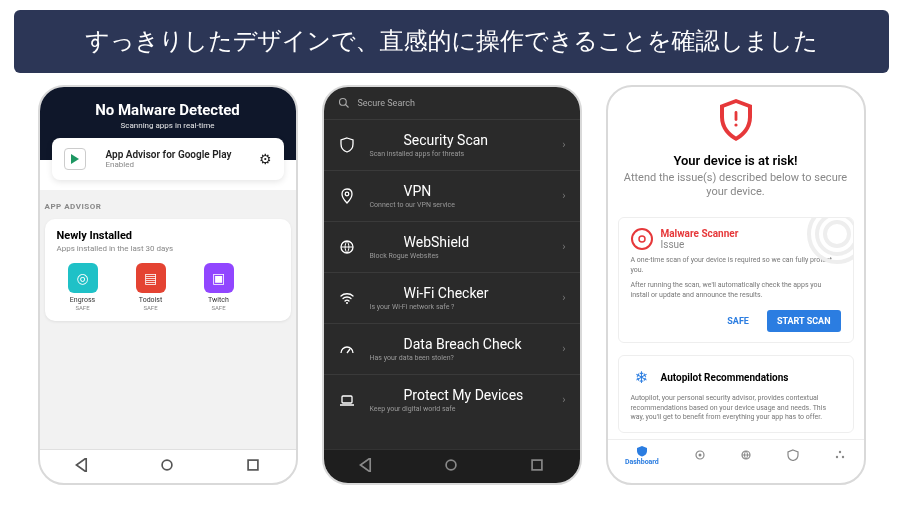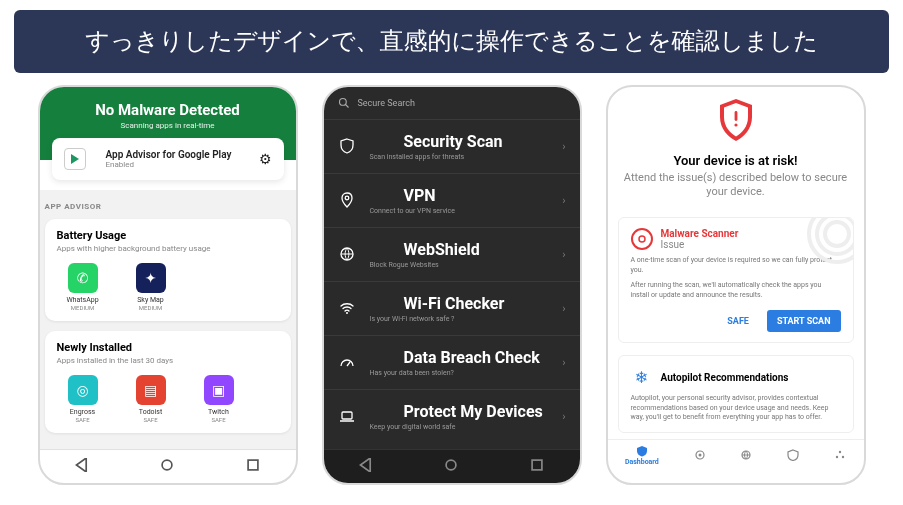--- a/index.html
+++ b/index.html
@@ -5,21 +5,21 @@
 * { box-sizing: border-box; margin: 0; padding: 0; }
 body { width: 903px; height: 505px; background: #fff; font-family: -apple-system, Roboto, Arial, sans-serif; position: relative; }
 .banner { background: #2c3656; color: #fff; font-size: 24px; padding: 14px 24px; border-radius: 6px; text-align: center; margin: 10px auto 12px; width: 875px; line-height: 1.45; }
 .phones { display: flex; justify-content: center; gap: 24px; }
 .phone { width: 260px; height: 400px; border: 2px solid #d9d9d9; border-radius: 26px; background: #fff; overflow: hidden; position: relative; display: flex; flex-direction: column; }
 .screen { flex: 1; overflow: hidden; display: flex; flex-direction: column; }
 .navbar { height: 34px; border-top: 1px solid #e0e0e0; display: flex; align-items: center; justify-content: space-around; color: #555; }
 .navbar svg { width: 14px; height: 14px; }
 
 
-.p1-top { background: #15803d; color: #fff; padding: 14px 0 30px; text-align: center; position: relative; }
+.p1-top { background: #0f172a; color: #fff; padding: 14px 0 30px; text-align: center; position: relative; }
 .p1-title { font-weight: 700; font-size: 15px; }
 .p1-sub { font-size: 8px; opacity: .9; margin-top: 2px; }
 .p1-card { background: #fff; border-radius: 8px; margin: -22px 12px 10px; padding: 10px 12px; display: flex; align-items: center; gap: 20px; color: #222; position: relative; box-shadow: 0 2px 6px rgba(0,0,0,.1); }
 .play-ic { width: 22px; height: 22px; border: 1px solid #ccc; border-radius: 4px; display: flex; align-items: center; justify-content: center; }
 .play-ic svg { width: 10px; height: 10px; fill: #1d9762; }
 .p1-card .txt { flex: 1; }
 .p1-card .t1 { font-size: 10px; font-weight: 600; }
 .p1-card .t2 { font-size: 8px; color: #888; }
 .gear { font-size: 14px; }
 .p1-body { background: #f2f2f2; flex: 1; padding: 8px 5px; }
@@ -35,21 +35,21 @@
 
 
 .p2-screen { background: #2a2a2a; flex: 1; display: flex; flex-direction: column; }
 .p2-search { padding: 10px 14px; display: flex; align-items: center; gap: 8px; color: #aaa; font-size: 9px; }
 .p2-search svg { width: 12px; height: 12px; fill: #aaa; }
 .p2-list { flex: 1; }
 .p2-item { display: flex; align-items: center; padding: 12px 14px; border-top: 1px solid #3a3a3a; color: #fff; gap: 14px; }
 .p2-item .ic { width: 18px; display: flex; justify-content: center; }
 .p2-item .ic svg { width: 16px; height: 16px; fill: #fff; }
 .p2-item .tx { flex: 1; }
-.p2-item .t1 { font-size: 16px; font-weight: 700; padding-left: 34px; }
+.p2-item .t1 { font-size: 14px; font-weight: 400; padding-left: 34px; }
 .p2-item .t2 { font-size: 7px; color: #999; margin-top: 2px; }
 .p2-item .ch { color: #777; font-size: 11px; }
 
 
 .p3-top { text-align: center; padding: 10px 14px 12px; }
 .shield { width: 40px; height: 46px; margin: 0 auto 6px; }
 .p3-h { font-size: 13px; font-weight: 600; }
 .p3-s { font-size: 11px; color: #888; margin-top: 3px; line-height: 1.3; }
 .p3-card { border: 1px solid #eee; border-radius: 6px; margin: 6px 10px; padding: 10px 12px; position: relative; overflow: hidden; }
 .p3-card .hd { display: flex; align-items: center; gap: 8px; }
@@ -87,36 +87,20 @@
           </div>
         <div class="txt">
           <div class="t1">App Advisor for Google Play</div>
           <div class="t2">Enabled</div>
         </div>
         <div class="gear">⚙</div>
       </div>
       <div class="p1-body">
         <div class="sec-label">APP ADVISOR</div>
         <div class="p1-panel">
-          <div class="h">Battery Usage</div>
-          <div class="s">Apps with higher background battery usage</div>
-          <div class="app-row">
-            <div class="app">
-              <div class="ic" style="background:#25D366">✆</div>
-              <div class="nm">WhatsApp</div>
-              <div class="st">MEDIUM</div>
-            </div>
-            <div class="app">
-              <div class="ic" style="background:#15215b">✦</div>
-              <div class="nm">Sky Map</div>
-              <div class="st">MEDIUM</div>
-            </div>
-          </div>
-        </div>
-        <div class="p1-panel">
           <div class="h">Newly Installed</div>
           <div class="s">Apps installed in the last 30 days</div>
           <div class="app-row">
             <div class="app">
               <div class="ic" style="background:#1fc1c7">◎</div>
               <div class="nm">Engross</div>
               <div class="st">SAFE</div>
             </div>
             <div class="app">
               <div class="ic" style="background:#e44332">▤</div>
@@ -281,21 +265,21 @@
         <div class="p3-actions">
           <div class="btn-hide">SAFE</div>
           <div class="btn-scan">START SCAN</div>
         </div>
       </div>
       <div class="p3-card">
         <div class="hd">
           <div class="ic" style="color:#2b7de1;font-size:16px">❄</div>
           <div class="tt">Autopilot Recommendations</div>
         </div>
-        <div class="bd">Autopilot, your personal security advisor, provides contextual recommendations based on your device usage and needs. Keep way, you'll get to benefit from everything your app has to offer.</div>
+        <div class="bd">Autopilot, your personal security advisor, provides contextual recommendations based on your device usage and needs. This way, you'll get to benefit from everything your app has to offer.</div>
       </div>
       <div class="p3-tabs">
         <div class="p3-tab active"><svg viewBox="0 0 12 12">
               <path d="M6 1 L11 3 V6 C11 9 8.5 11 6 11.5 C3.5 11 1 9 1 6 V3 Z" fill="#2b7de1"></path>
             </svg><span>Dashboard</span></div>
         <div class="p3-tab">
             <svg viewBox="0 0 12 12">
               <circle cx="6" cy="6" r="4" fill="none" stroke="#888" stroke-width="1.2"></circle>
               <circle cx="6" cy="6" r="1.5" fill="#888"></circle>
             </svg>

